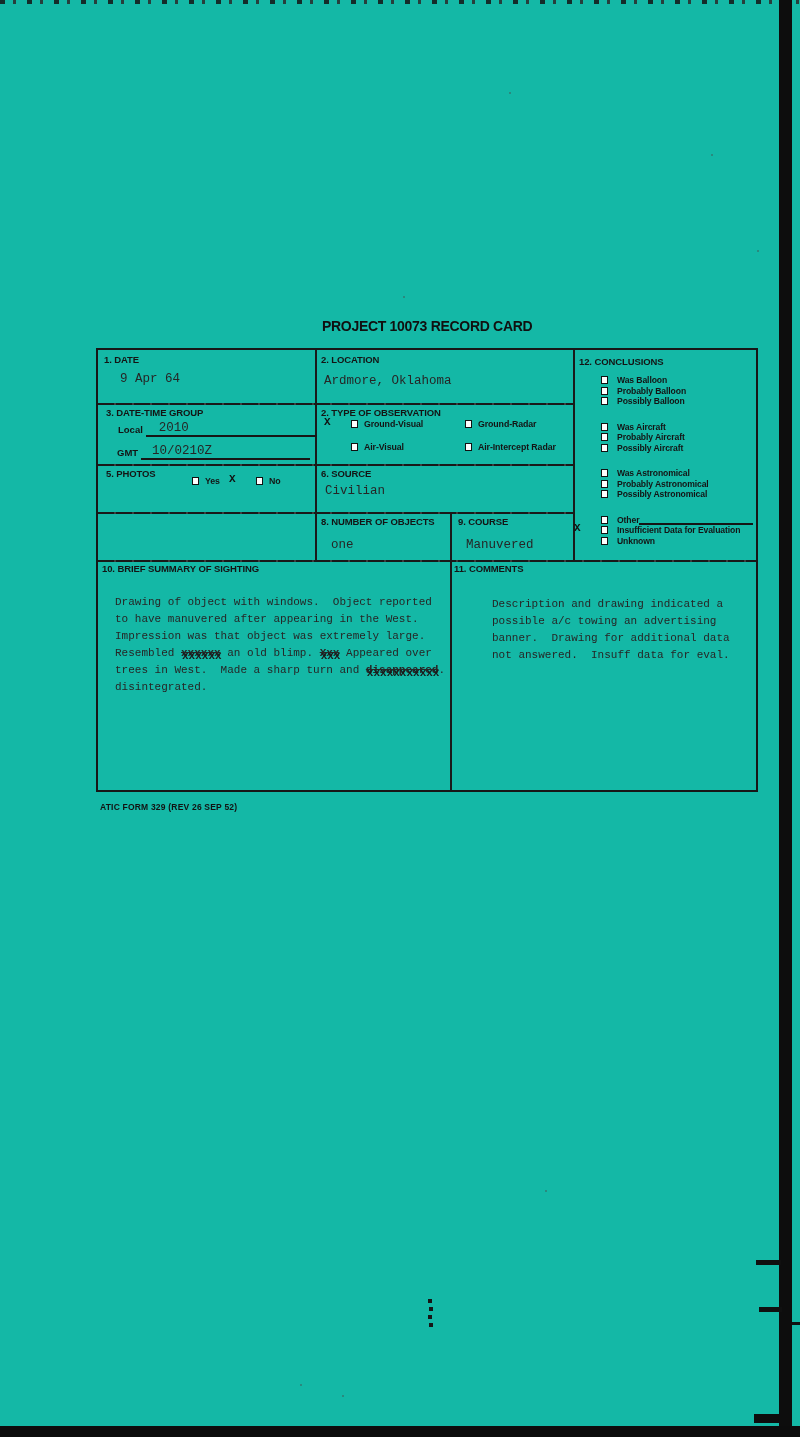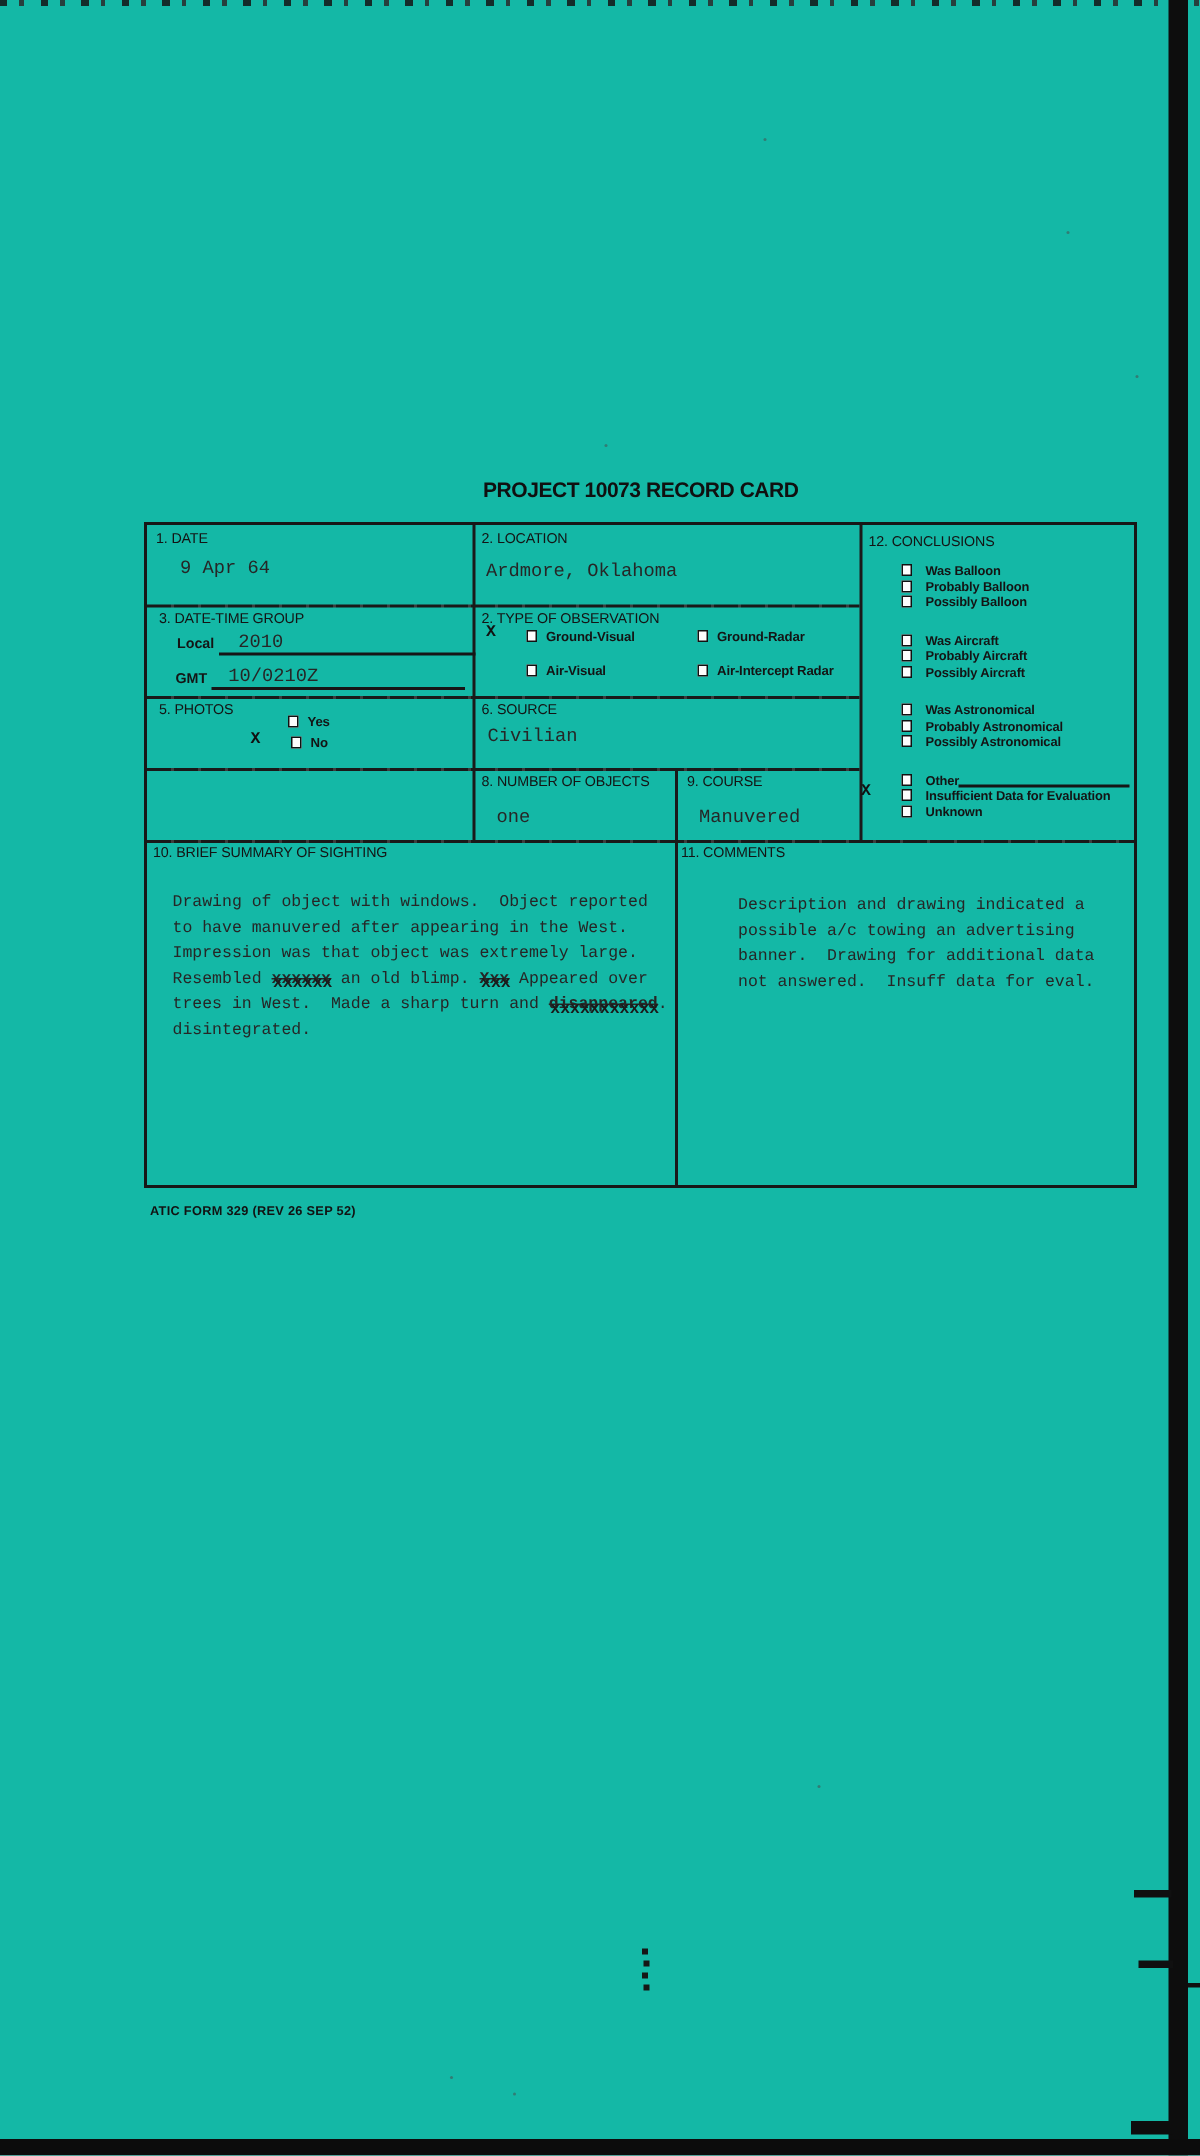--- a/index.html
+++ b/index.html
@@ -46,21 +46,21 @@
     border:2px solid #171717;
     box-sizing:border-box;
   }
   .line { position:absolute; background:#1a1a1a; }
   .hline { height:2px; background:repeating-linear-gradient(90deg,#191919 0 16px,#3d3d3d 16px 18px); }
   .vline { width:2px; }
 
   
   .cell { position:absolute; box-sizing:border-box; }
   .flabel {
-    position:absolute; font-size:9.5px; font-weight:normal; color:#141414;
+    position:absolute; font-size:9.5px; font-weight:bold; color:#141414;
     letter-spacing:-0.1px; white-space:nowrap;
   }
   .typed {
     position:absolute;
     font-family:"Liberation Mono", monospace;
     font-size:12.5px; color:#262626; white-space:pre;
   }
 
   
   .dtg-row { position:absolute; white-space:nowrap; }
@@ -83,21 +83,21 @@
   .xmark {
     position:absolute; left:-5px; top:-3px;
     font-family:"Liberation Mono", monospace; font-size:11px; font-weight:bold; color:#111;
   }
   .trail-line { display:inline-block; width:114px; border-bottom:2px solid #151515; height:8px; }
 
   .obs-grid {
     position:absolute; left:14px; top:16px;
     display:grid; grid-template-columns:114px auto; row-gap:13px;
   }
-  .photos-opts { position:absolute; left:64px; top:12px; display:flex; flex-direction:column; gap:4px; }
+  .photos-opts { position:absolute; left:64px; top:12px; display:flex; gap:4px; }
   .photos-opts .cb-item:nth-child(1) { margin-left:8px; }
   .photos-opts .cb-item:nth-child(2) { margin-left:10px; }
 
   
   .cgroup { margin-top:15px; }
   .cgroup:first-of-type { margin-top:0; }
   .cgroup .cb-item { height:10.5px; }
   .cgroup .cb-label { margin-left:9px; font-size:8.6px; }
 
   

